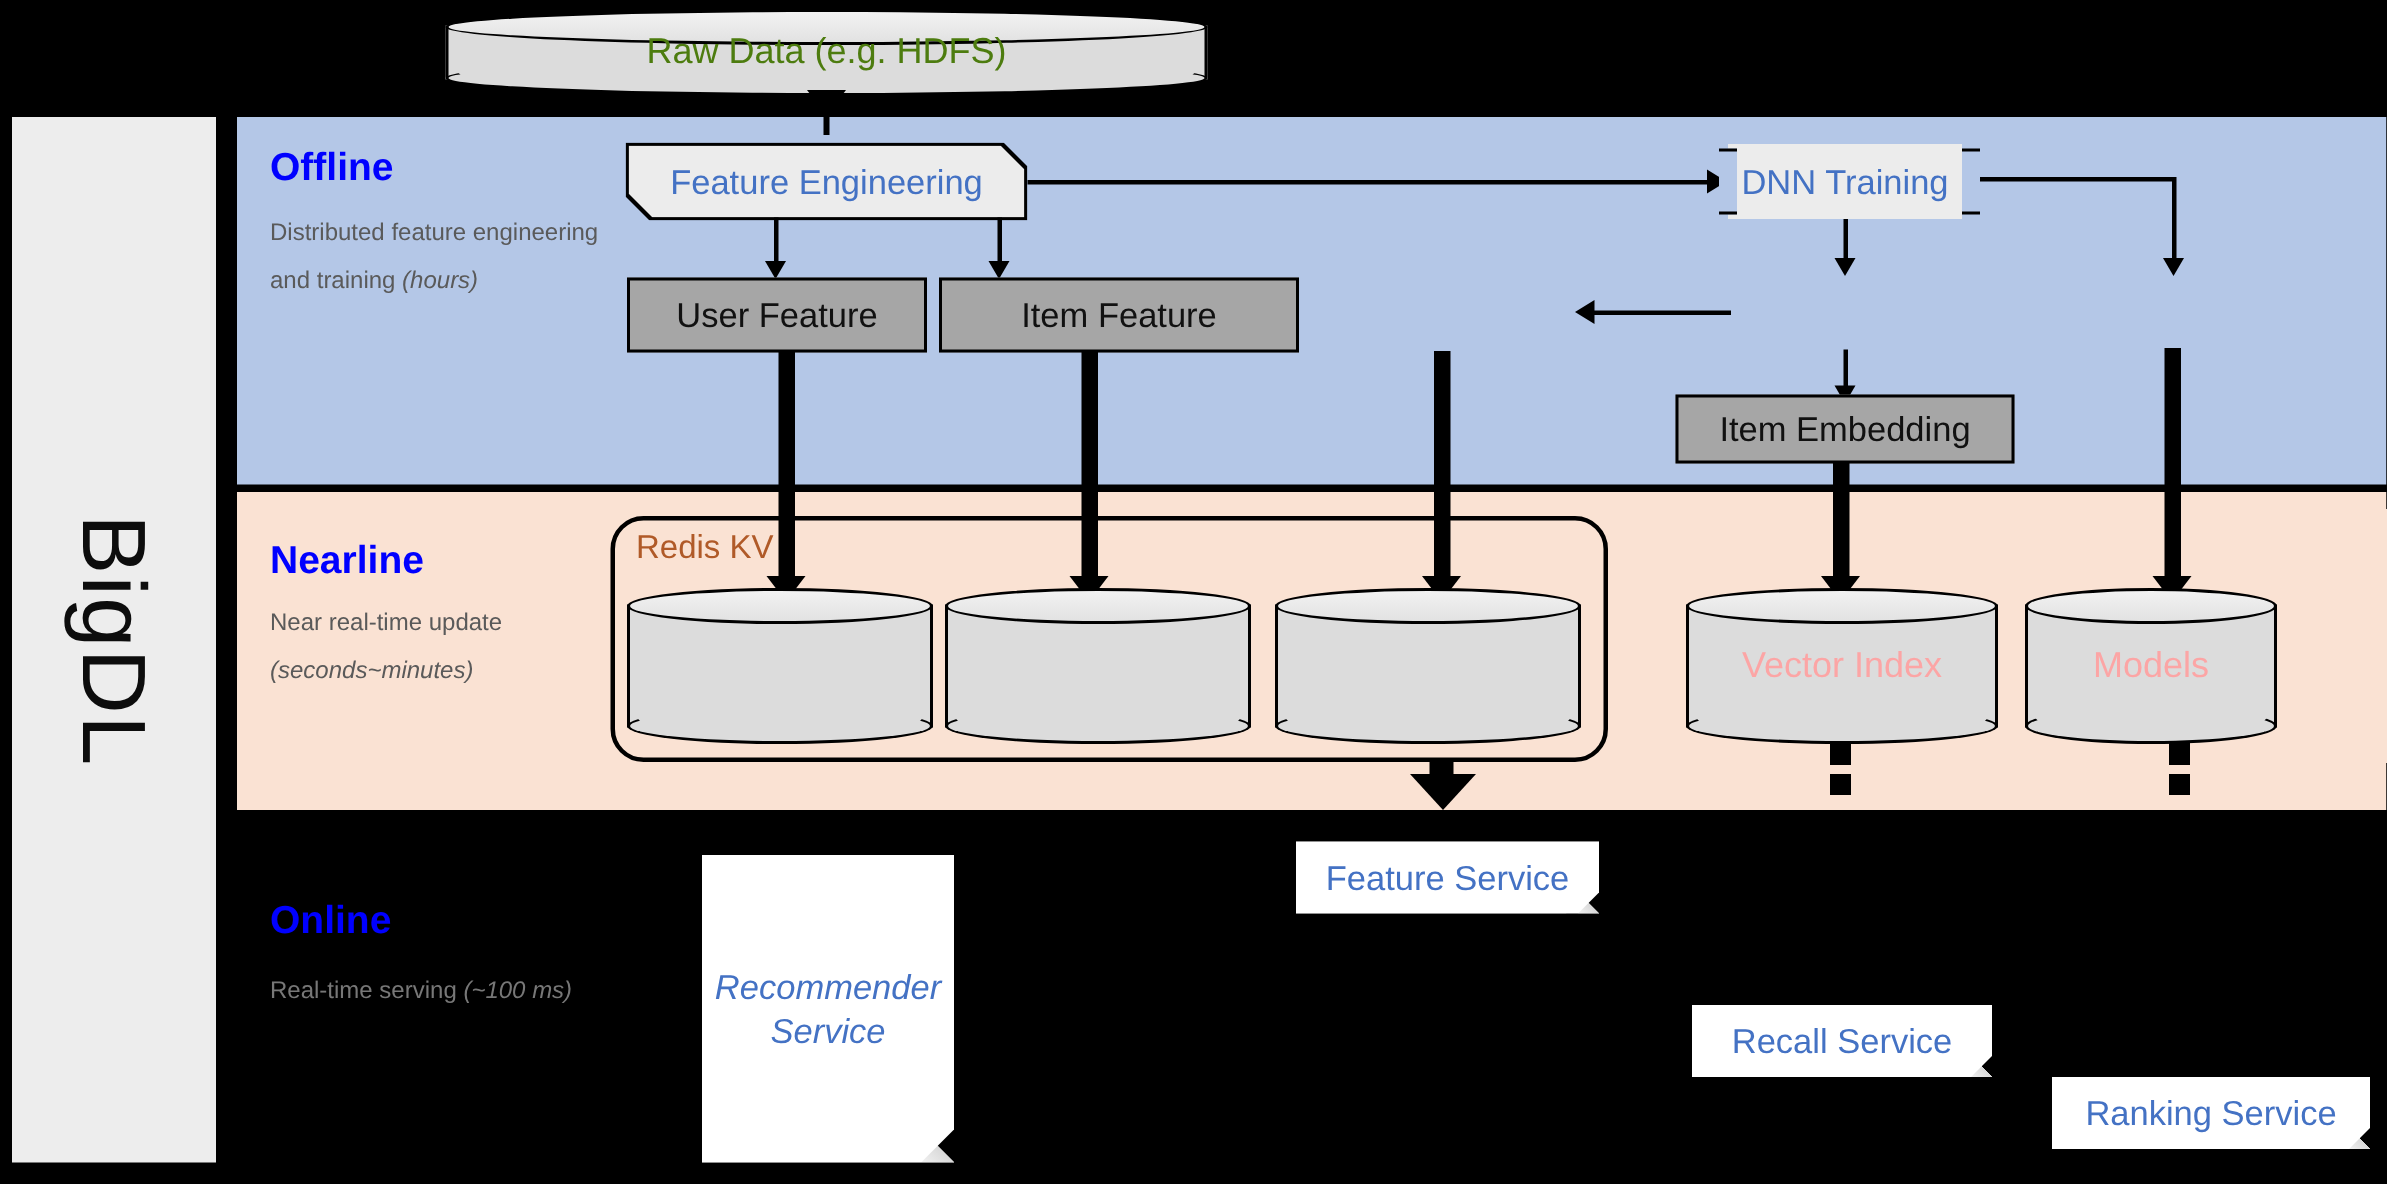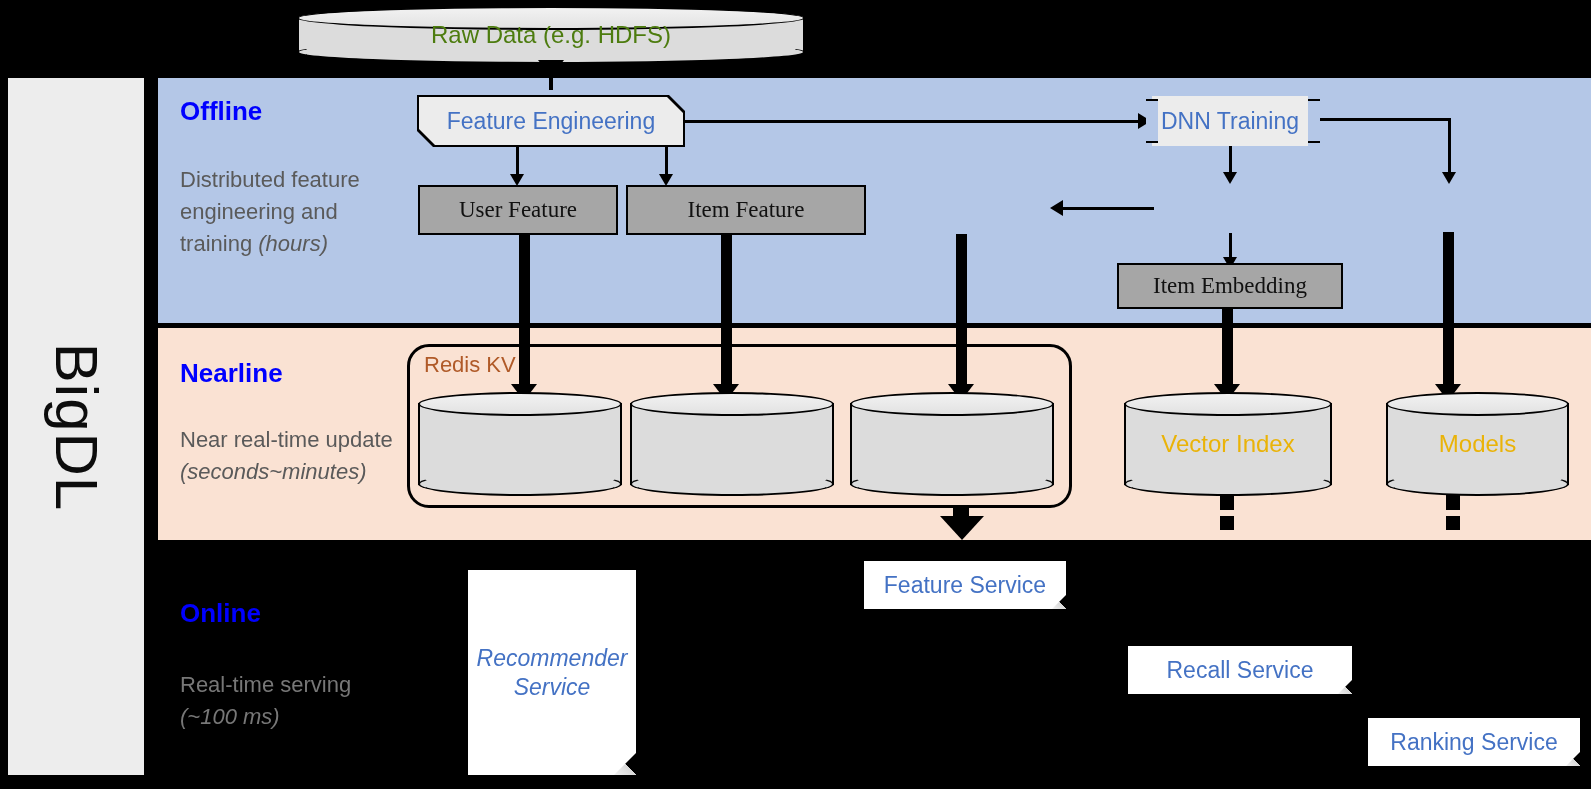--- a/index.html
+++ b/index.html
@@ -23,32 +23,32 @@
   #bigdl-label{
     position:absolute;left:50%;top:50%;
     transform:translate(-50%,-50%) rotate(90deg);
     transform-origin:center center;
     white-space:nowrap;color:#0d0d0d;font-size:60px;letter-spacing:1px;
     font-family:"Liberation Sans","DejaVu Sans",sans-serif;
   }
 
   
   .band-title{position:absolute;color:#0000ff;font-size:26px;font-weight:600;white-space:nowrap;}
-  .band-desc{position:absolute;color:#5a5a5a;font-size:22px;line-height:32px;width:225px;margin-top:24px;}
+  .band-desc{position:absolute;color:#5a5a5a;font-size:16px;line-height:32px;width:225px;}
   .band-desc .it{font-style:italic;}
   #t-offline{left:180px;top:96px;}
   #d-offline{left:180px;top:140px;}
   #t-nearline{left:180px;top:358px;}
   #d-nearline{left:180px;top:400px;}
   #t-online{left:180px;top:598px;}
   #d-online{left:180px;top:645px;color:#777;}
 
   
   .node{position:absolute;box-sizing:border-box;display:flex;align-items:center;justify-content:center;text-align:center;}
-  .gray-box{background:#a6a6a6;border:2px solid #000;color:#111;font-size:23px;font-family:Liberation Serif, serif;}
+  .gray-box{background:#a6a6a6;border:2px solid #000;color:#111;font-size:23px;}
   .rr{background:#ececec;border:2px solid #000;border-radius:10px;font-size:23px;}
   .green-txt{color:#4a7a35;}
 
   
   .cutcorner{
     background:#ececec;font-size:23px;color:#4472c4;
     clip-path:polygon(0 0, calc(100% - 16px) 0, 100% 16px, 100% 100%, 16px 100%, 0 calc(100% - 16px));
   }
   .cutcorner-border{
     position:absolute;background:#000;
@@ -62,21 +62,21 @@
   .card-inner{position:absolute;inset:2px;background:#ececec;display:flex;align-items:center;justify-content:center;
     font-size:23px;color:#4472c4;
   }
   .bracket{position:absolute;width:12px;background:#b4c7e7;}
 
   
   .cyl{position:absolute;}
   .cyl .body{position:absolute;left:0;right:0;top:11px;bottom:11px;background:#dcdcdc;border-left:2.5px solid #000;border-right:2.5px solid #000;}
   .cyl .top{position:absolute;left:0;right:0;top:0;height:24px;background:#e9e9e9;border:2.5px solid #000;border-radius:50%/50%;box-sizing:border-box;}
   .cyl .bot{position:absolute;left:0;right:0;bottom:0;height:24px;border:2.5px solid #000;border-radius:50%/50%;box-sizing:border-box;background:#dcdcdc;border-top-color:transparent;}
-  .cyl .lbl{position:absolute;inset:0;display:flex;align-items:center;justify-content:center;font-size:24px;color:#eab308;z-index:3;}
+  .cyl .lbl{position:absolute;inset:0;display:flex;align-items:center;justify-content:center;font-size:24px;color:#fca5a5;z-index:3;}
   .cyl.gradtop .top{background:linear-gradient(#f2f2f2,#e2e2e2);}
 
   
   .vline{position:absolute;background:#000;}
   .hline{position:absolute;background:#000;}
   .arrow-dn{position:absolute;width:0;height:0;border-left:7px solid transparent;border-right:7px solid transparent;border-top:12px solid #000;}
   .arrow-dn.fat{border-left-width:13px;border-right-width:13px;border-top-width:17px;}
   .arrow-dn.huge{border-left-width:22px;border-right-width:22px;border-top-width:24px;}
   .arrow-lf{position:absolute;width:0;height:0;border-top:8px solid transparent;border-bottom:8px solid transparent;border-right:13px solid #000;}
   .arrow-rt{position:absolute;width:0;height:0;border-top:8px solid transparent;border-bottom:8px solid transparent;border-left:13px solid #000;}
@@ -216,21 +216,21 @@
     <div class="lbl"></div>
   </div>
 
   <div class="cyl gradtop" style="left:1124px;top:392px;width:208px;height:104px;">
     <div class="body"></div>
     <div class="bot"></div>
     <div class="top"></div>
     <div class="lbl">Vector Index</div>
   </div>
 
-  <div class="cyl gradtop" style="left:1386px;top:392px;width:183px;height:104px;">
+  <div class="cyl gradtop" style="left:1350px;top:392px;width:168px;height:104px;">
     <div class="body"></div>
     <div class="bot"></div>
     <div class="top"></div>
     <div class="lbl">Models</div>
   </div>
 
   <div class="sq" style="left:953px;top:507px;width:16px;height:16px;"></div>
   <div class="arrow-dn huge" style="left:940px;top:516px;"></div>
 
   <div class="sq" style="left:1220px;top:494px;width:14px;height:16px;"></div>
@@ -244,21 +244,21 @@
     <div class="fold"></div>
     <div class="txt">Recommender Service</div>
   </div>
 
   <div class="doc" style="left:864px;top:561px;width:202px;height:48px;">
     <div class="pg"></div>
     <div class="fold" style="width:14px;height:14px;"></div>
     <div class="txt">Feature Service</div>
   </div>
 
-  <div class="doc" style="left:1128px;top:646px;width:200px;height:48px;padding-left:24px;">
+  <div class="doc" style="left:1128px;top:670px;width:200px;height:48px;">
     <div class="pg"></div>
     <div class="fold" style="width:14px;height:14px;"></div>
     <div class="txt">Recall Service</div>
   </div>
 
   <div class="doc" style="left:1352px;top:718px;width:212px;height:48px;margin-left:16px;">
     <div class="pg"></div>
     <div class="fold" style="width:14px;height:14px;"></div>
     <div class="txt">Ranking Service</div>
   </div>

